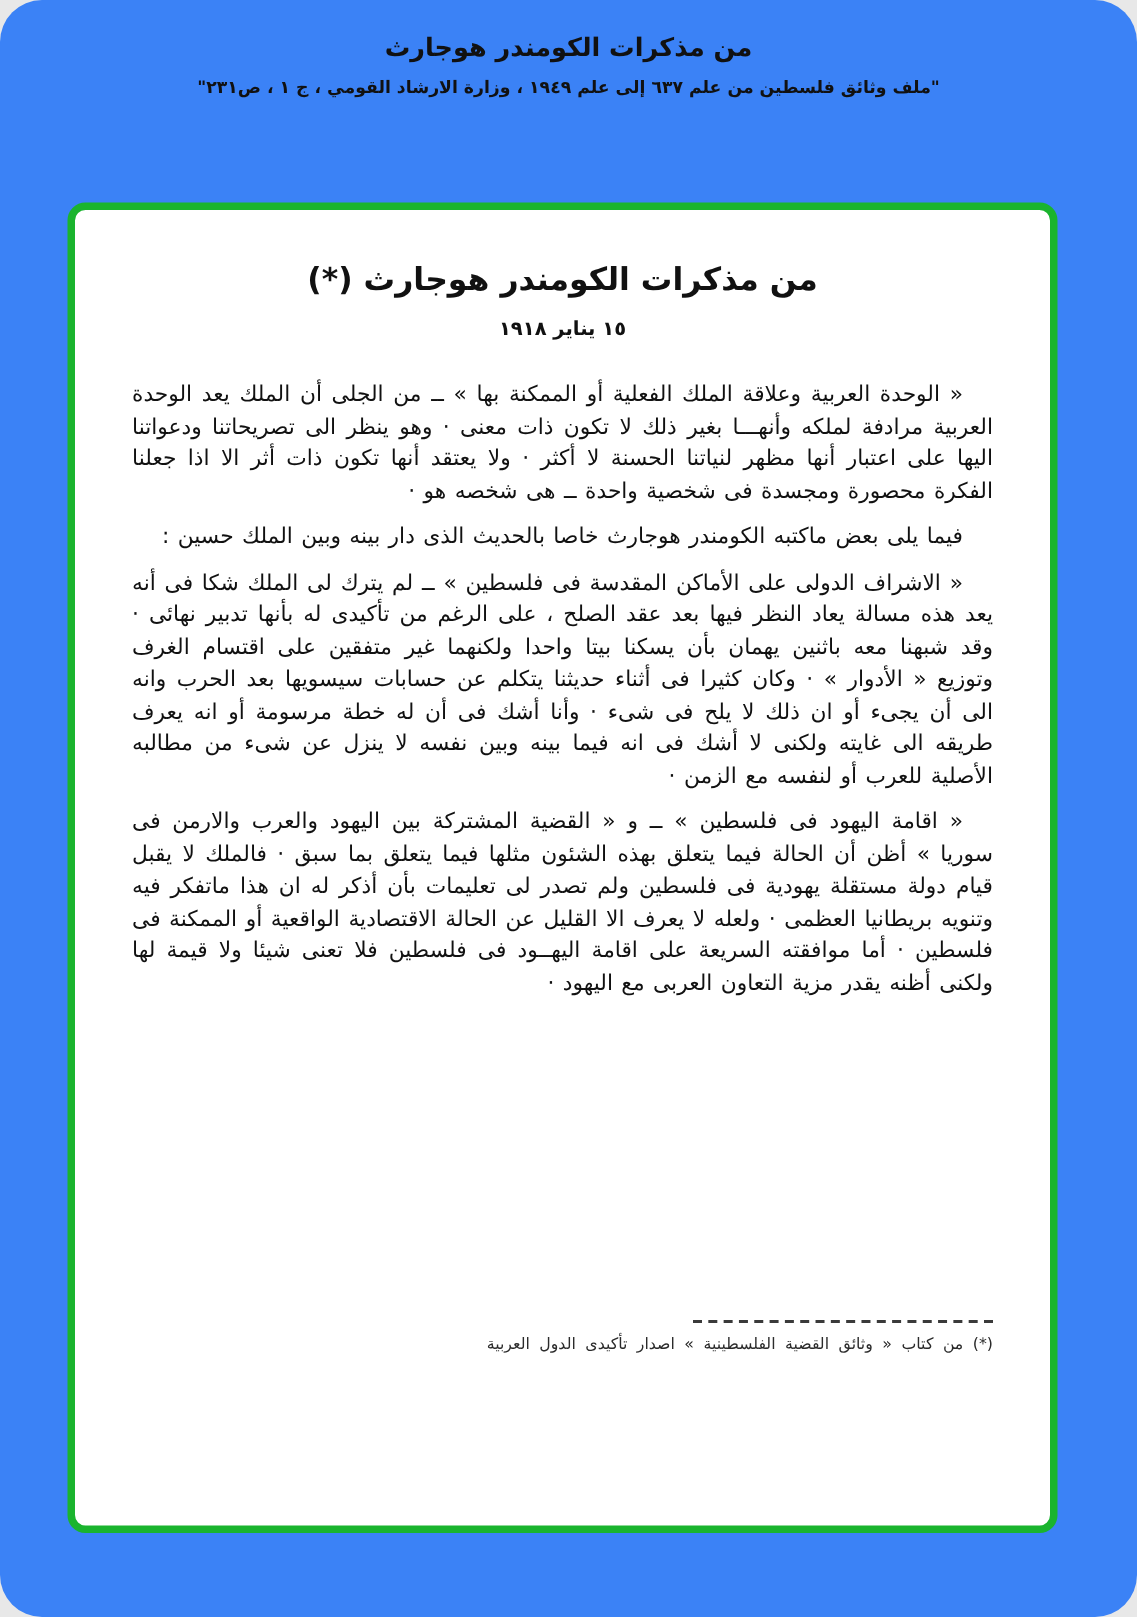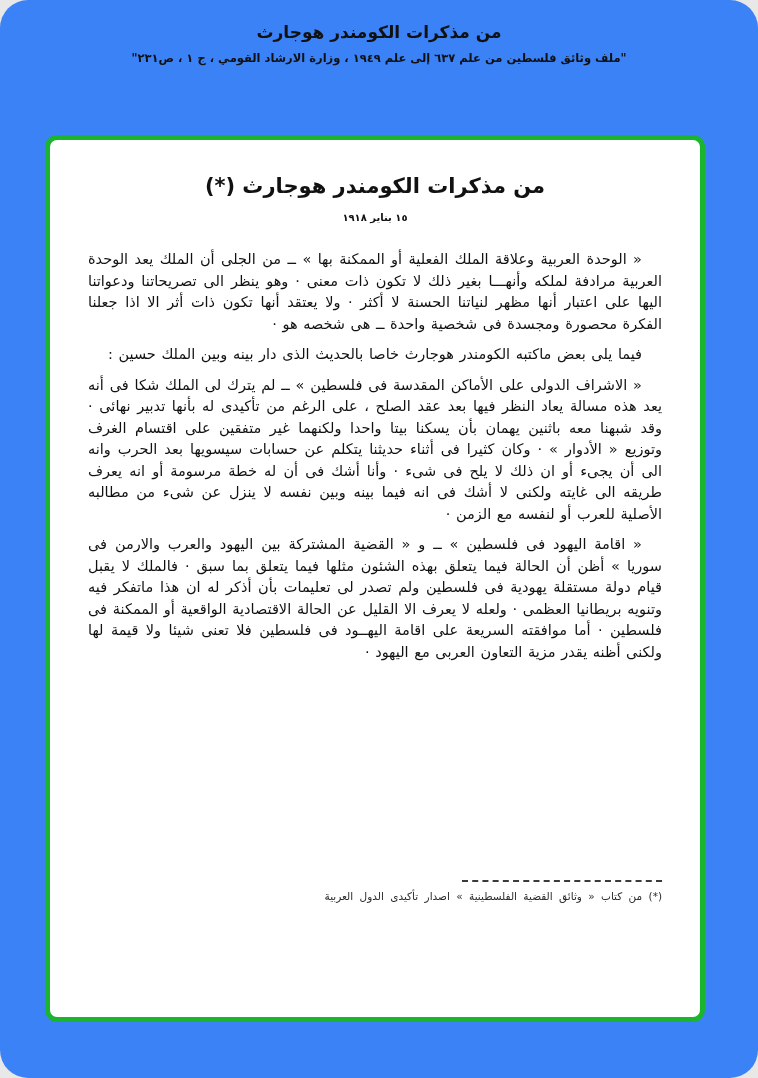--- a/index.html
+++ b/index.html
@@ -54,21 +54,21 @@
     direction: rtl;
   }
   .doc-title {
     text-align: center;
     font-size: 21px;
     font-weight: bold;
     direction: rtl;
   }
   .doc-date {
     text-align: center;
-    font-size: 10px;
+    font-size: 13px;
     font-weight: bold;
     margin-top: 14px;
     direction: rtl;
   }
   .doc-body {
     margin-top: 26px;
     direction: rtl;
   }
   .doc-body p {
     font-size: 14.5px;

